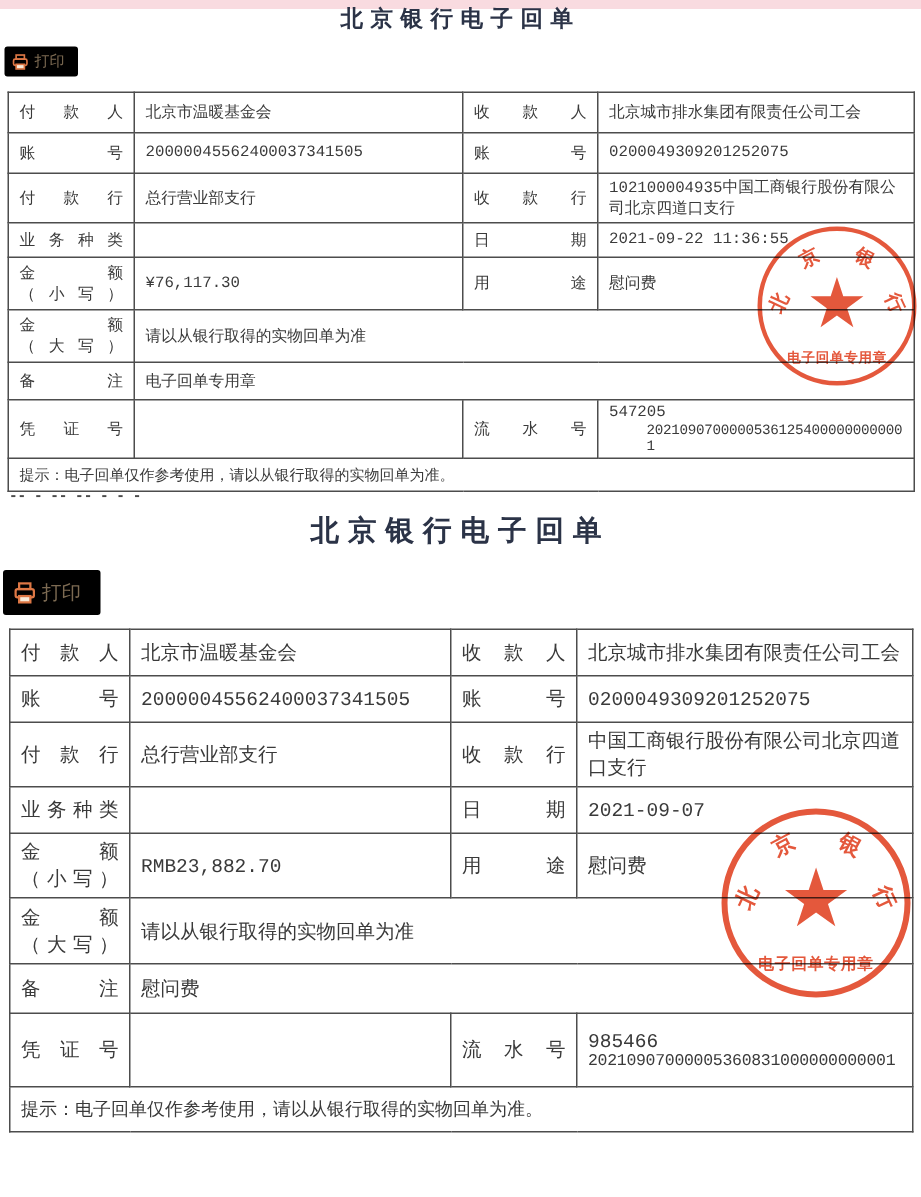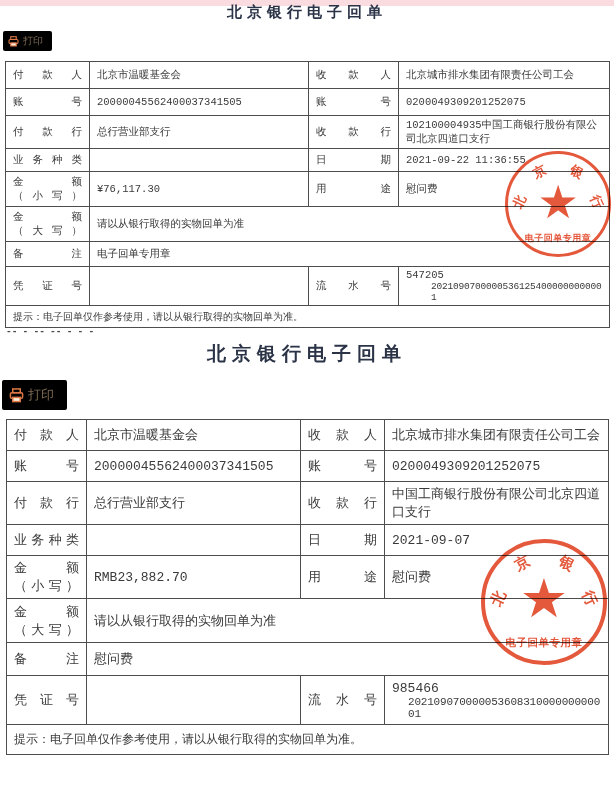--- a/index.html
+++ b/index.html
@@ -22,21 +22,21 @@
   #t1{left:5px;top:61px;width:604px;font-size:10.5px;}
   #t2{left:6px;top:419px;width:602px;font-size:13px;}
   #t1 .r1{height:27px;} #t1 .r2{height:27px;} #t1 .r3{height:33px;} #t1 .r4{height:23px;}
   #t1 .r5{height:35px;} #t1 .r6{height:35px;} #t1 .r7{height:25px;} #t1 .r8{height:36px;}
   #t1 .r9{height:22px;}
   #t2 .r1{height:31px;} #t2 .r2{height:31px;} #t2 .r3{height:43px;} #t2 .r4{height:31px;}
   #t2 .r5{height:43px;} #t2 .r6{height:44px;} #t2 .r7{height:33px;} #t2 .r8{height:49px;}
   #t2 .r9{height:30px;}
   #t1 .tip{font-size:10px;} #t2 .tip{font-size:12px;}
   #t1 .serial2{font-size:9.5px;letter-spacing:-0.2px;margin-left:25px;}
-  #t2 .serial2{font-size:11px;letter-spacing:-0.2px;margin-left:16px;}
+  #t2 .serial2{font-size:11px;letter-spacing:-0.2px;}
   .clipped-line{position:absolute;left:7px;top:326px;height:9px;overflow:hidden;
                 color:#4a4a4a;font-size:9px;font-weight:bold;letter-spacing:2px;}
   .stamp{position:absolute;border-radius:50%;mix-blend-mode:multiply;opacity:0.92;
          pointer-events:none;}
   .stamp1{left:505px;top:151px;width:100px;height:100px;border:3px solid #e2492b;}
   .stamp2{left:481px;top:539px;width:118px;height:118px;border:4px solid #e2492b;}
   .stamp span{position:absolute;color:#e2492b;font-weight:bold;}
   .star{left:50%;top:50%;transform:translate(-50%,-55%);line-height:1;}
   .stamp1 .star{font-size:46px;} .stamp2 .star{font-size:54px;}
   .stamp1 .arc{font-size:13px;} .stamp2 .arc{font-size:15px;}

